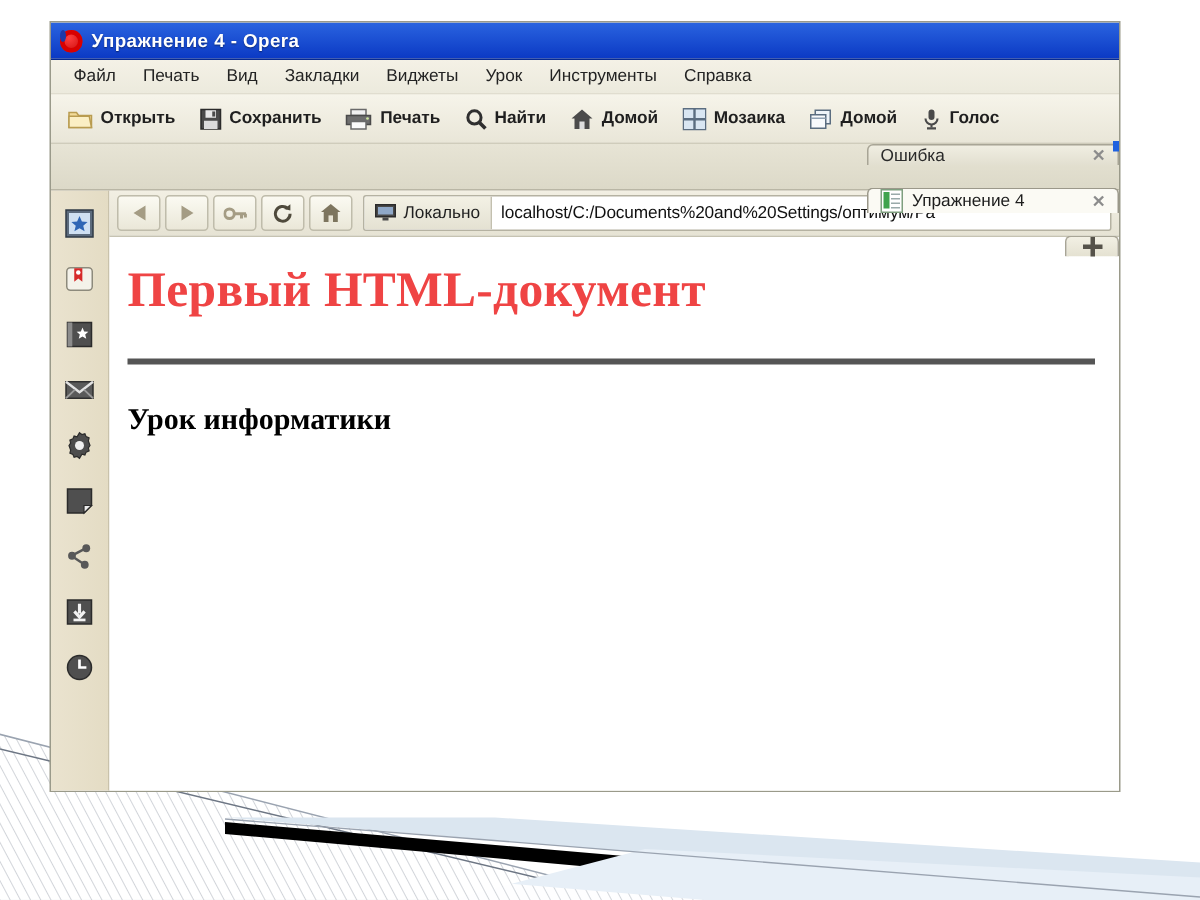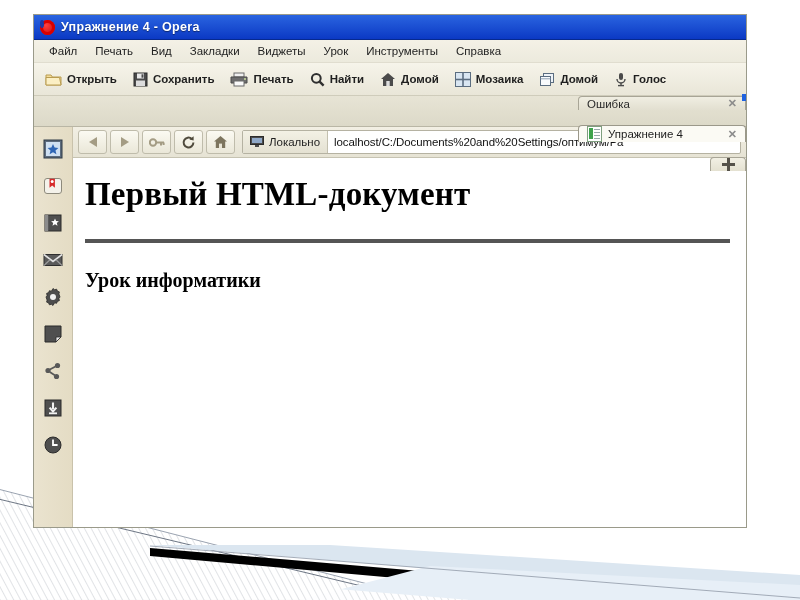--- a/index.html
+++ b/index.html
@@ -139,21 +139,21 @@
   }
   .url-text{
     font-size:11.5px;color:#111;padding:0 6px;white-space:nowrap;overflow:hidden;
     font-family:"Liberation Sans", sans-serif;letter-spacing:-.1px;
   }
 
   
   .page{flex:1 1 auto;background:#fff;padding:18px 16px 0 12px;overflow:hidden;}
   .h1{
     font-family:"Liberation Serif", serif;font-weight:bold;
-    font-size:33px;color:#000000;margin:0 0 26px 0;letter-spacing:.2px;
+    font-size:33px;color:#ef4444;margin:0 0 26px 0;letter-spacing:.2px;
   }
   .hr{height:4px;background:#555;margin:0 0 26px 0;}
   .h3{
     font-family:"Liberation Serif", serif;font-weight:bold;
     font-size:20px;color:#000;margin:0;
   }
 </style>
 </head>
 <body>
 

